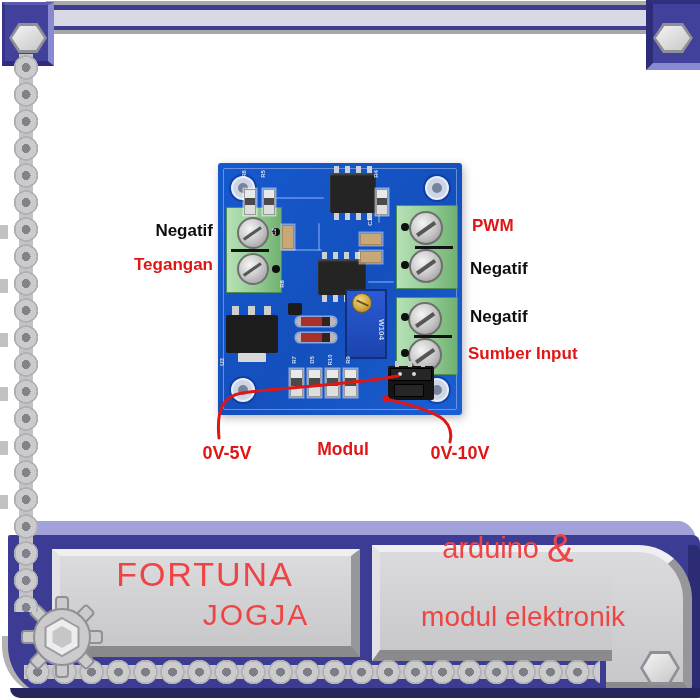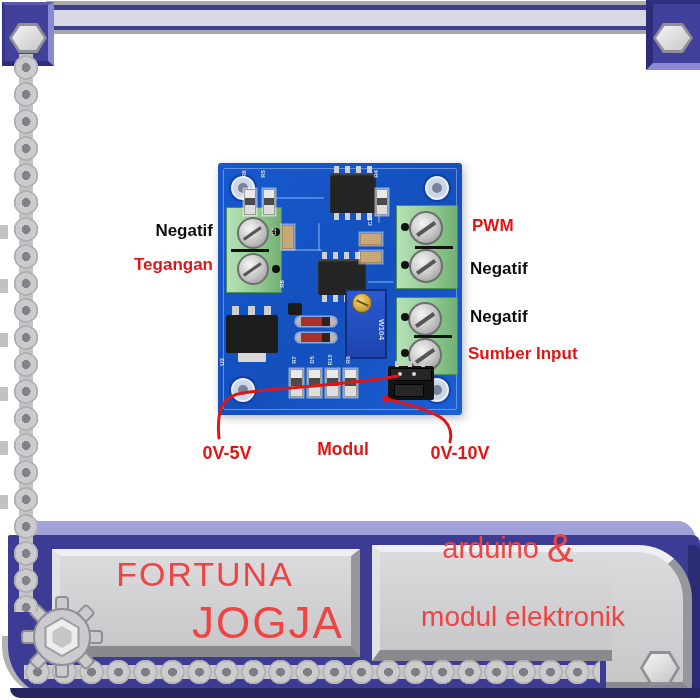--- a/index.html
+++ b/index.html
@@ -240,21 +240,21 @@
     <div class="bn-peri-r"></div>
     <div class="bn-navy"></div>
     <div class="bn-dark-right"></div>
     <div class="panel-ext bevel"></div>
     <div class="panel-left bevel"></div>
     <div class="panel-right bevel"></div>
     <div class="bn-bottom"></div>
     <div class="chain-h"></div>
 
     <div class="bn-txt" style="left:205px;top:555px;font-size:34px;letter-spacing:2px;transform:translateX(-50%);">FORTUNA</div>
-    <div class="bn-txt" style="left:268px;top:598px;font-size:44px;letter-spacing:2px;transform:translateX(-50%);">JOGJA</div>
+    <div class="bn-txt" style="left:256px;top:598px;font-size:30px;letter-spacing:2px;transform:translateX(-50%);">JOGJA</div>
     <div class="bn-txt" style="left:508px;top:528px;font-size:29px;transform:translateX(-50%);"><span>arduino</span> <span style="font-size:40px;line-height:1;vertical-align:-4px;">&amp;</span></div>
     <div class="bn-txt" style="left:523px;top:601px;font-size:28px;transform:translateX(-50%);">modul elektronik</div>
 
     <svg style="position:absolute;left:18px;top:593px;" width="88" height="88" viewBox="-44 -44 88 88">
       <g fill="#cbcbcd" stroke="#8f8f95" stroke-width="2">
         <rect x="-6" y="-40" width="12" height="15" rx="3"></rect>
         <rect x="-6" y="-40" width="12" height="15" rx="3" transform="rotate(45)"></rect>
         <rect x="-6" y="-40" width="12" height="15" rx="3" transform="rotate(90)"></rect>
         <rect x="-6" y="-40" width="12" height="15" rx="3" transform="rotate(135)"></rect>
         <rect x="-6" y="-40" width="12" height="15" rx="3" transform="rotate(180)"></rect>

